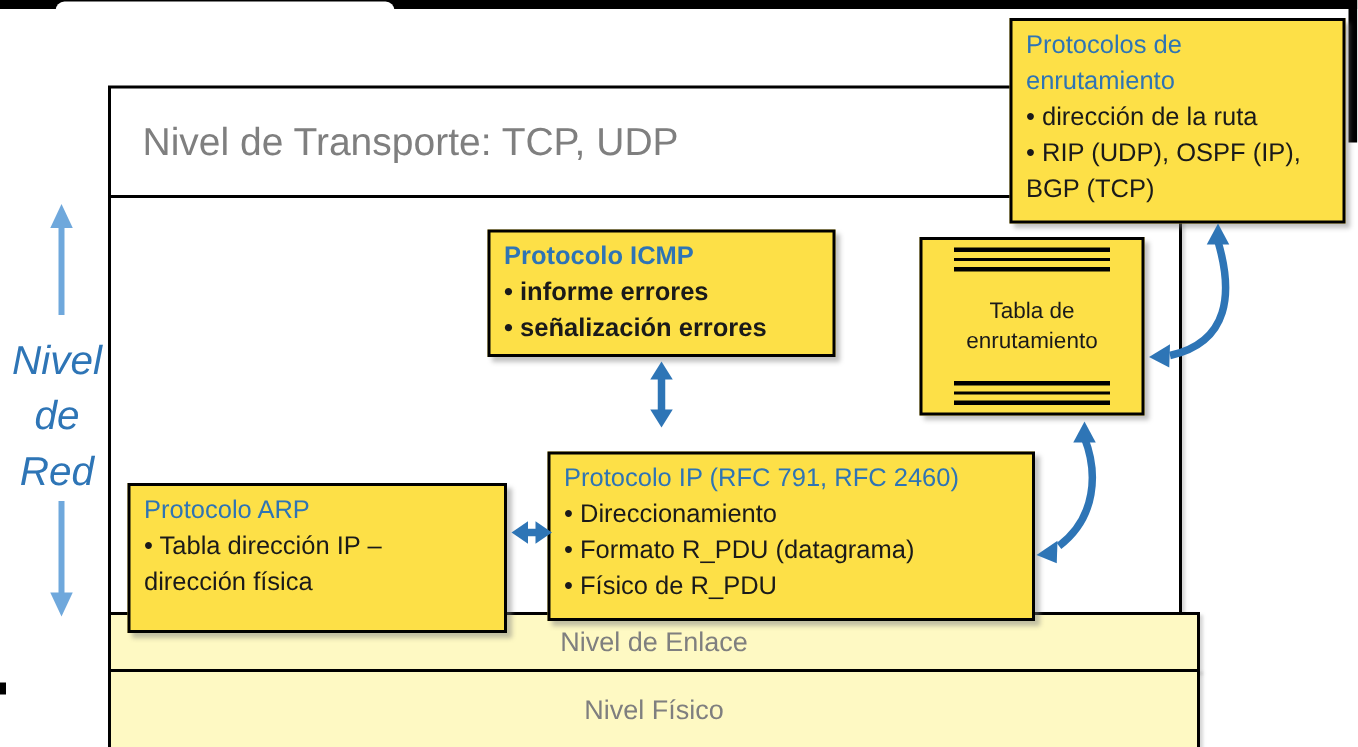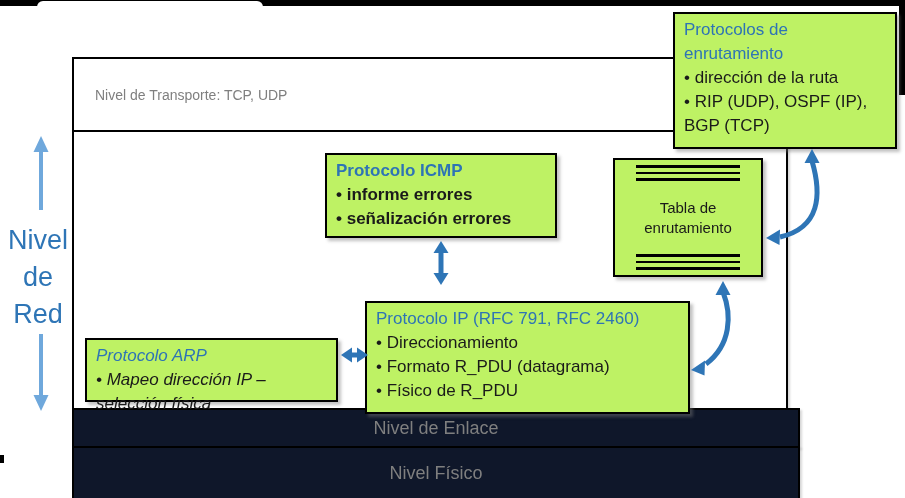--- a/index.html
+++ b/index.html
@@ -16,57 +16,57 @@
   
   .outer-rect{
     position:absolute;left:72px;top:57px;width:716px;height:353px;
     border:2px solid #000;box-sizing:border-box;background:#fff;
     box-shadow:2px 3px 2px rgba(140,140,140,.35);
   }
   .transport-band{
     position:absolute;left:0;top:0;right:0;height:73px;border-bottom:2px solid #000;
     display:flex;align-items:center;padding-left:21px;box-sizing:border-box;
   }
-  .gray-label{color:#7f7f7f;font-size:14px;}
+  .gray-label{color:#7f7f7f;font-size:26px;}
   .band{
-    position:absolute;left:72px;width:728px;border:2px solid #000;box-sizing:border-box;background:#0f172a;
+    position:absolute;left:72px;width:728px;border:2px solid #000;box-sizing:border-box;background:#fef9c3;
     display:flex;align-items:center;justify-content:center;
     box-shadow:2px 2px 2px rgba(140,140,140,.35);
   }
   .band-enlace{top:408px;height:40px;}
   .band-fisico{top:446px;height:55px;}
   .band .gray-label{font-size:18px;}
 
   
   .box{
-    position:absolute;background:#bef264;border:2.5px solid #000;box-sizing:border-box;
+    position:absolute;background:#fde047;border:2.5px solid #000;box-sizing:border-box;
     box-shadow:3px 3px 3px rgba(120,120,120,.45);
     font-size:17px;line-height:24px;color:#1a1a1a;padding:4px 9px;z-index:2;
   }
   .box-title{color:#2e74b5;}
   .box-icmp{left:325px;top:153px;width:232px;height:85px;font-weight:bold;}
   .box-routing{left:673px;top:12px;width:224px;height:137px;}
   .box-ip{left:365px;top:301px;width:325px;height:113px;}
-  .box-arp{left:85px;top:338px;width:253px;height:64px;font-style:italic;}
+  .box-arp{left:85px;top:322px;width:253px;height:100px;}
 
   .box-table{
     left:613px;top:158px;width:150px;height:119px;
     display:flex;flex-direction:column;align-items:center;justify-content:space-between;
     padding:5px 0;
   }
   .tlines{display:flex;flex-direction:column;gap:4px;width:104px;}
   .tline{background:#000;width:100%;}
   .tline.thick{height:3px;}
   .tline.thin{height:1.8px;}
   .table-label{font-size:15px;line-height:20px;color:#1a1a1a;text-align:center;width:112px;}
 
   
   .side-label{
     position:absolute;left:2px;top:222px;width:72px;text-align:center;
-    color:#2e75b6;font-size:27px;line-height:37px;white-space:pre-line;
+    color:#2e75b6;font-size:27px;line-height:37px;white-space:pre-line;font-style:italic;
   }
 
   .arrow-layer{position:absolute;left:0;top:0;width:905px;height:498px;z-index:3;pointer-events:none;}
 </style>
 </head>
 <body>
 
 <div class="stage">
 
   <div class="top-bar"></div>
@@ -120,21 +120,21 @@
 
   <div class="box box-ip">
     <div class="box-title">Protocolo IP (RFC 791, RFC 2460)</div>
     <div>• Direccionamiento</div>
     <div>• Formato R_PDU (datagrama)</div>
     <div>• Físico de R_PDU</div>
   </div>
 
   <div class="box box-arp">
     <div class="box-title">Protocolo ARP</div>
-    <div>• Mapeo dirección IP – selección física</div>
+    <div>• Tabla dirección IP – dirección física</div>
   </div>
 
   <svg class="arrow-layer" viewBox="0 0 905 498" xmlns="http://www.w3.org/2000/svg">
 
     <g>
       <line x1="41" y1="210" x2="41" y2="150" stroke="#6FA8DC" stroke-width="4"></line>
       <polygon points="41,136 33.5,152 48.5,152" fill="#6FA8DC"></polygon>
     </g>
 
     <g>

